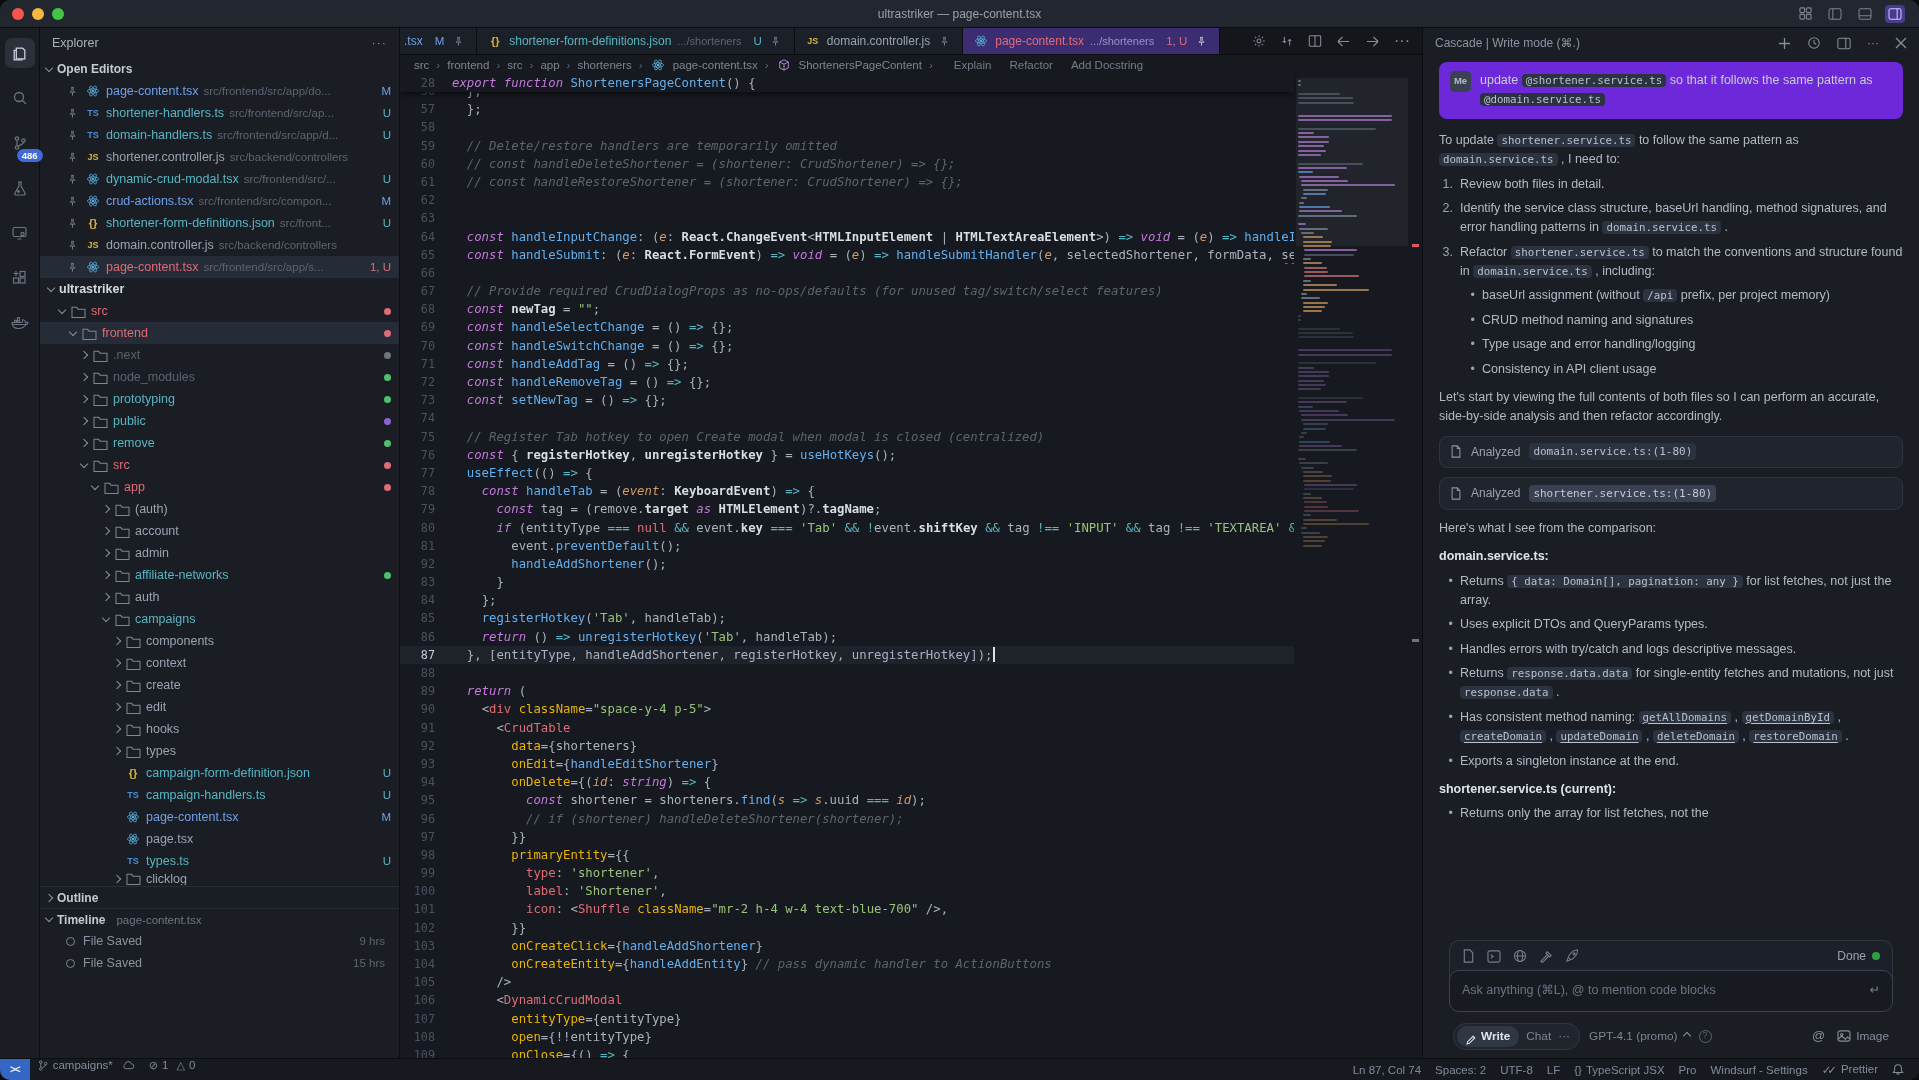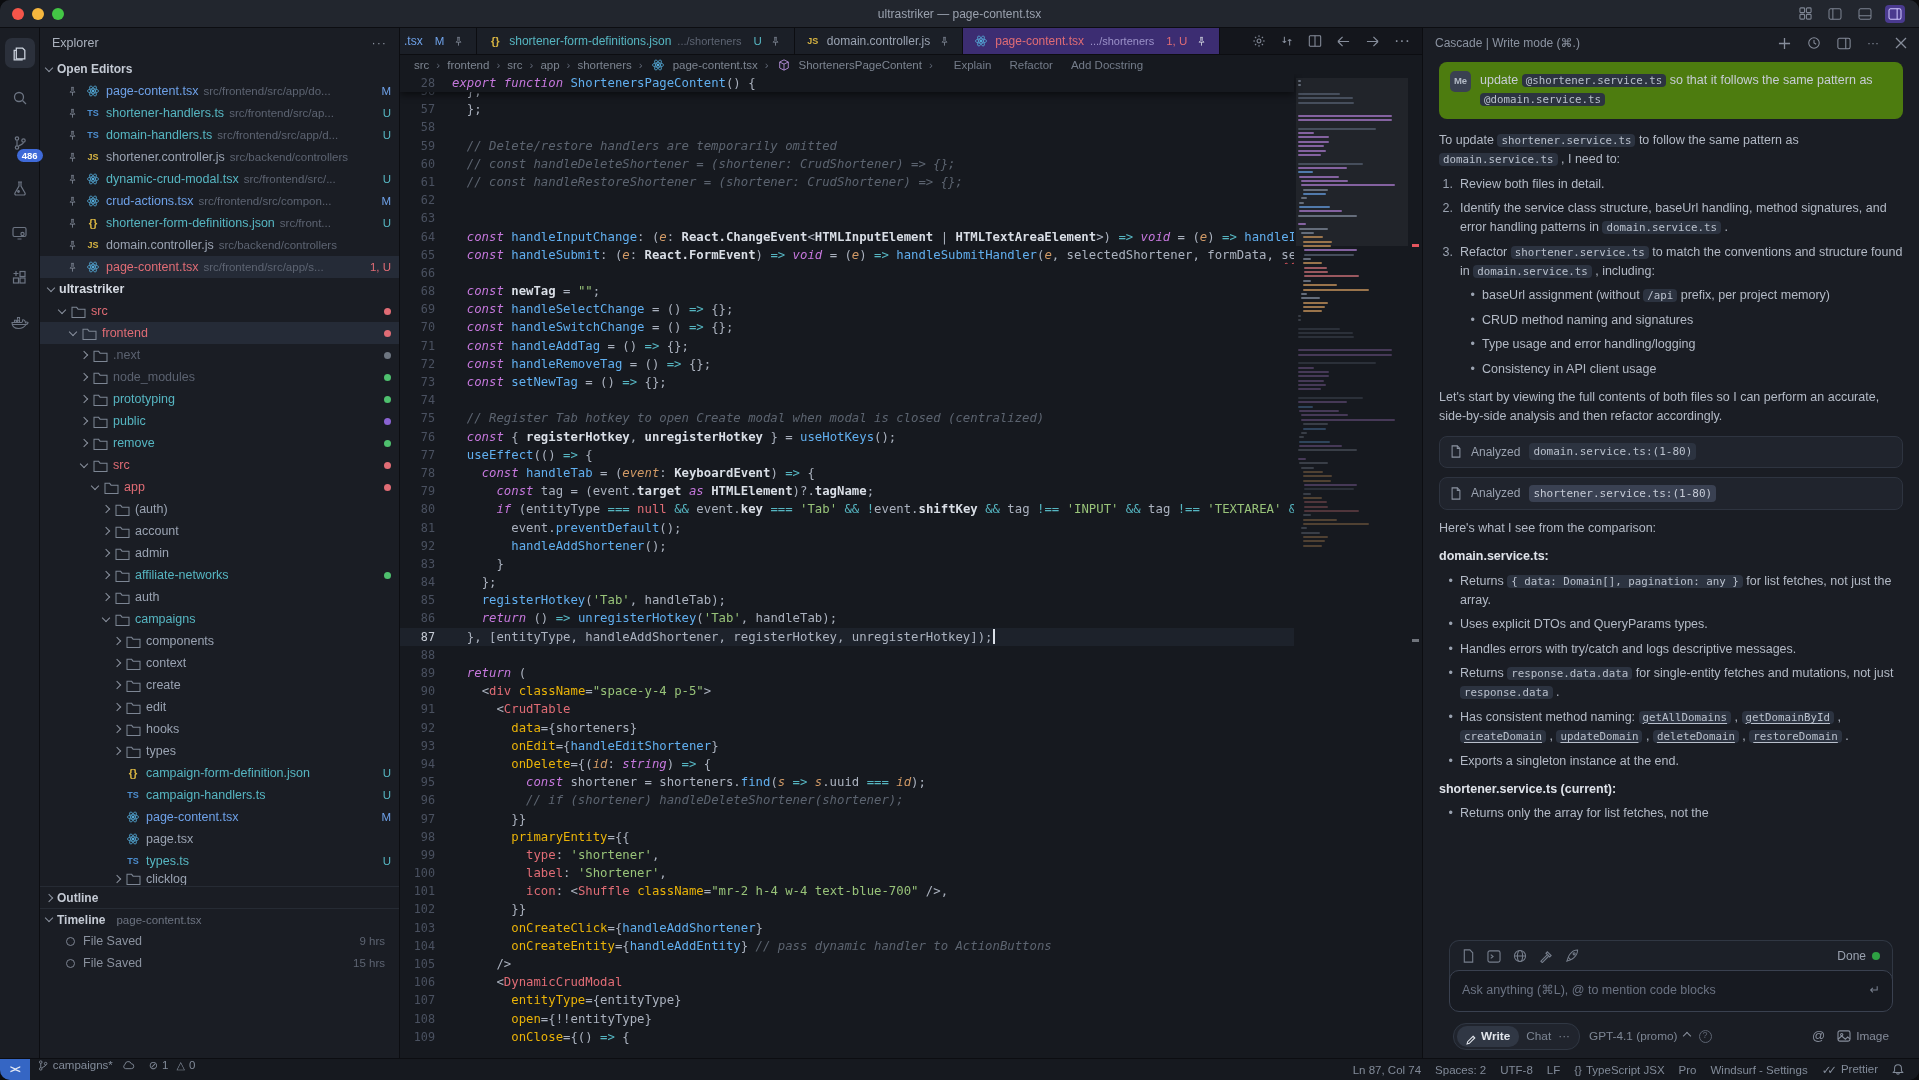--- a/index.html
+++ b/index.html
@@ -91,21 +91,21 @@
   .mm-slider{position:absolute;top:4px;left:0;right:0;height:168px;background:rgba(255,255,255,.05)}
   .ruler{position:absolute;top:0;right:0;width:14px;bottom:0;z-index:2}
   .rmark{position:absolute;right:3px;width:7px;height:3px}
 
   
   .cascade{width:497px;flex:none;background:#1a1d24;border-left:1px solid #0c0d11;display:flex;flex-direction:column;min-height:0}
   .cs-head{height:30px;flex:none;display:flex;align-items:center;padding:0 12px;color:#8b93a1;font-size:12px;gap:4px}
   .cs-head .hic{margin-left:12px;color:#868d9b;display:flex;align-items:center}
   .cs-head .spacer{flex:1}
   .cs-body{flex:1;overflow:hidden;padding:4px 16px 0;font-size:12.5px;color:#b3bac6;line-height:1.55;display:flex;flex-direction:column}
-  .user{background:#4d7c0f;border-radius:8px;padding:9px 11px;display:flex;gap:9px;color:#c7ccd6;margin-bottom:12px}
+  .user{background:#6d28d9;border-radius:8px;padding:9px 11px;display:flex;gap:9px;color:#c7ccd6;margin-bottom:12px}
   .avatar{width:21px;height:21px;border-radius:5px;background:#3a4151;color:#b3bac6;font-size:9.5px;display:flex;align-items:center;justify-content:center;flex:none;font-weight:bold}
   .chip{background:#2c3340;border-radius:4px;padding:0 4px;font-family:"DejaVu Sans Mono",monospace;font-size:10.8px;color:#b9c0cc;white-space:nowrap}
   .chip.lnk{text-decoration:underline;text-underline-offset:2px}
   .cp{margin:9px 0 0}
   .ch{margin:9px 0 0;color:#dfe3ea;font-weight:bold}
   .cli{display:flex;gap:7px;margin-top:5px}
   .cli .mark{flex:none;color:#9aa2b0;width:14px;text-align:right}
   .cli.sub{margin-left:22px}
   .tool{display:flex;align-items:center;gap:9px;background:#20242d;border:1px solid #2e3440;border-radius:8px;padding:6px 10px;margin-top:9px;font-size:12px;color:#9aa2b0}
   .tool .chip{font-size:11px}
@@ -830,20 +830,24 @@
             </div>
             <div class="cline">
               <span class="gut">65</span>
               <span class="txt">  <span class="tk-kw">const </span><span class="tk-fn">handleSubmit</span><span class="tk-pl">: (</span><span class="tk-orange">e</span><span class="tk-pl">: </span><span class="tk-type">React.FormEvent</span><span class="tk-pl">) </span><span class="tk-op">=&gt;</span><span class="tk-kw"> void</span><span class="tk-pl"> = (</span><span class="tk-orange">e</span><span class="tk-pl">) </span><span class="tk-op">=&gt;</span><span class="tk-fn"> handleSubmitHandler</span><span class="tk-pl">(</span><span class="tk-orange">e</span><span class="tk-pl">, selectedShortener, formData, </span><span class="tk-sq">set</span></span>
             </div>
             <div class="cline">
               <span class="gut">66</span>
               <span class="txt"></span>
             </div>
             <div class="cline">
+              <span class="gut">67</span>
+              <span class="txt">  <span class="tk-com">// Provide required CrudDialogProps as no-ops/defaults (for unused tag/switch/select features)</span></span>
+            </div>
+            <div class="cline">
               <span class="gut">68</span>
               <span class="txt">  <span class="tk-kw">const </span><span class="tk-type">newTag</span><span class="tk-pl"> = </span><span class="tk-str">""</span><span class="tk-pl">;</span></span>
             </div>
             <div class="cline">
               <span class="gut">69</span>
               <span class="txt">  <span class="tk-kw">const </span><span class="tk-fn">handleSelectChange</span><span class="tk-pl"> = () </span><span class="tk-op">=&gt;</span><span class="tk-pl"> {};</span></span>
             </div>
             <div class="cline">
               <span class="gut">70</span>
               <span class="txt">  <span class="tk-kw">const </span><span class="tk-fn">handleSwitchChange</span><span class="tk-pl"> = () </span><span class="tk-op">=&gt;</span><span class="tk-pl"> {};</span></span>
@@ -875,21 +879,21 @@
             <div class="cline">
               <span class="gut">77</span>
               <span class="txt">  <span class="tk-fn">useEffect</span><span class="tk-pl">(() </span><span class="tk-op">=&gt;</span><span class="tk-pl"> {</span></span>
             </div>
             <div class="cline">
               <span class="gut">78</span>
               <span class="txt">    <span class="tk-kw">const </span><span class="tk-fn">handleTab</span><span class="tk-pl"> = (</span><span class="tk-orange">event</span><span class="tk-pl">: </span><span class="tk-type">KeyboardEvent</span><span class="tk-pl">) </span><span class="tk-op">=&gt;</span><span class="tk-pl"> {</span></span>
             </div>
             <div class="cline">
               <span class="gut">79</span>
-              <span class="txt">      <span class="tk-kw">const </span><span class="tk-pl">tag = (event.</span><span class="tk-type">target</span><span class="tk-kw"> as </span><span class="tk-type">HTMLElement</span><span class="tk-pl">)?.</span><span class="tk-type">tagName</span><span class="tk-pl">;</span></span>
+              <span class="txt">      <span class="tk-kw">const </span><span class="tk-pl">tag = (remove.</span><span class="tk-type">target</span><span class="tk-kw"> as </span><span class="tk-type">HTMLElement</span><span class="tk-pl">)?.</span><span class="tk-type">tagName</span><span class="tk-pl">;</span></span>
             </div>
             <div class="cline">
               <span class="gut">80</span>
               <span class="txt">      <span class="tk-kw">if</span><span class="tk-pl"> (entityType </span><span class="tk-op">===</span><span class="tk-pl"> </span><span class="tk-num">null</span><span class="tk-pl"> </span><span class="tk-op">&amp;&amp;</span><span class="tk-pl"> event.</span><span class="tk-type">key</span><span class="tk-pl"> </span><span class="tk-op">===</span><span class="tk-pl"> </span><span class="tk-str">'Tab'</span><span class="tk-pl"> </span><span class="tk-op">&amp;&amp;</span><span class="tk-pl"> </span><span class="tk-op">!</span><span class="tk-pl">event.</span><span class="tk-type">shiftKey</span><span class="tk-pl"> </span><span class="tk-op">&amp;&amp;</span><span class="tk-pl"> tag </span><span class="tk-op">!==</span><span class="tk-pl"> </span><span class="tk-str">'INPUT'</span><span class="tk-pl"> </span><span class="tk-op">&amp;&amp;</span><span class="tk-pl"> tag </span><span class="tk-op">!==</span><span class="tk-pl"> </span><span class="tk-str">'TEXTAREA'</span><span class="tk-pl"> </span><span class="tk-op">&amp;&amp;</span></span>
             </div>
             <div class="cline">
               <span class="gut">81</span>
               <span class="txt">        <span class="tk-pl">event.</span><span class="tk-fn">preventDefault</span><span class="tk-pl">();</span></span>
             </div>
             <div class="cline">

